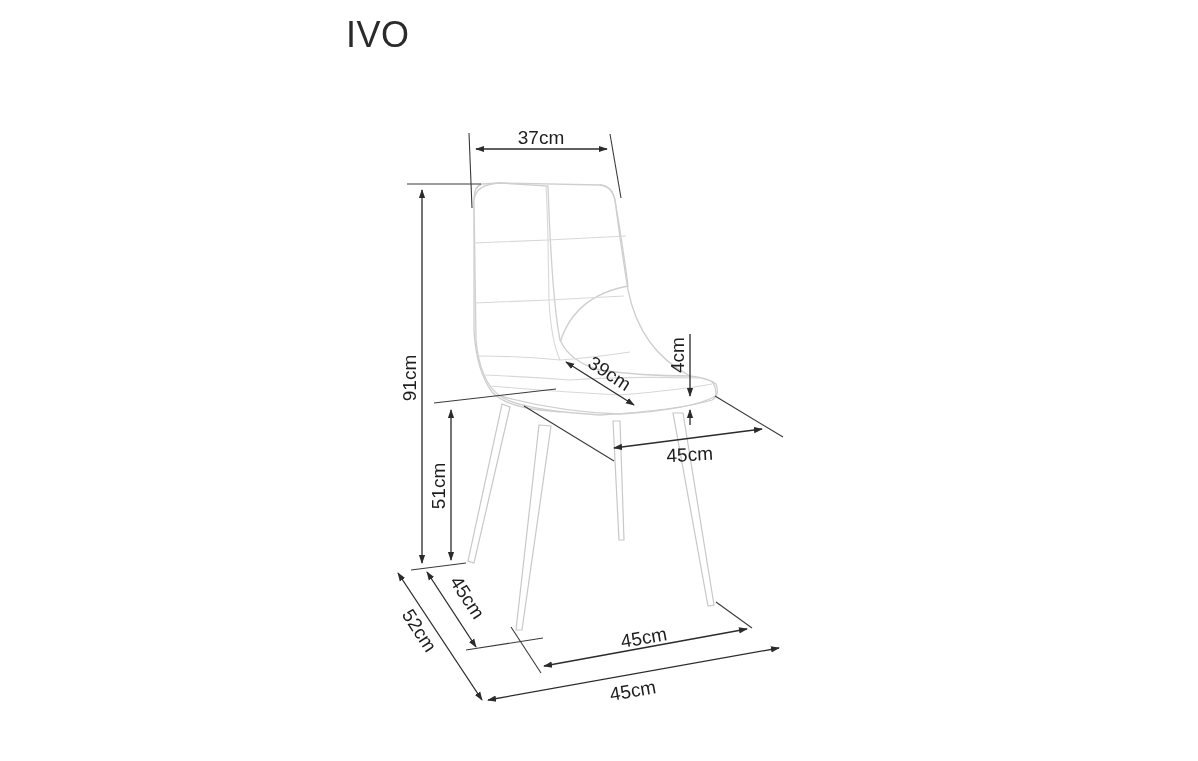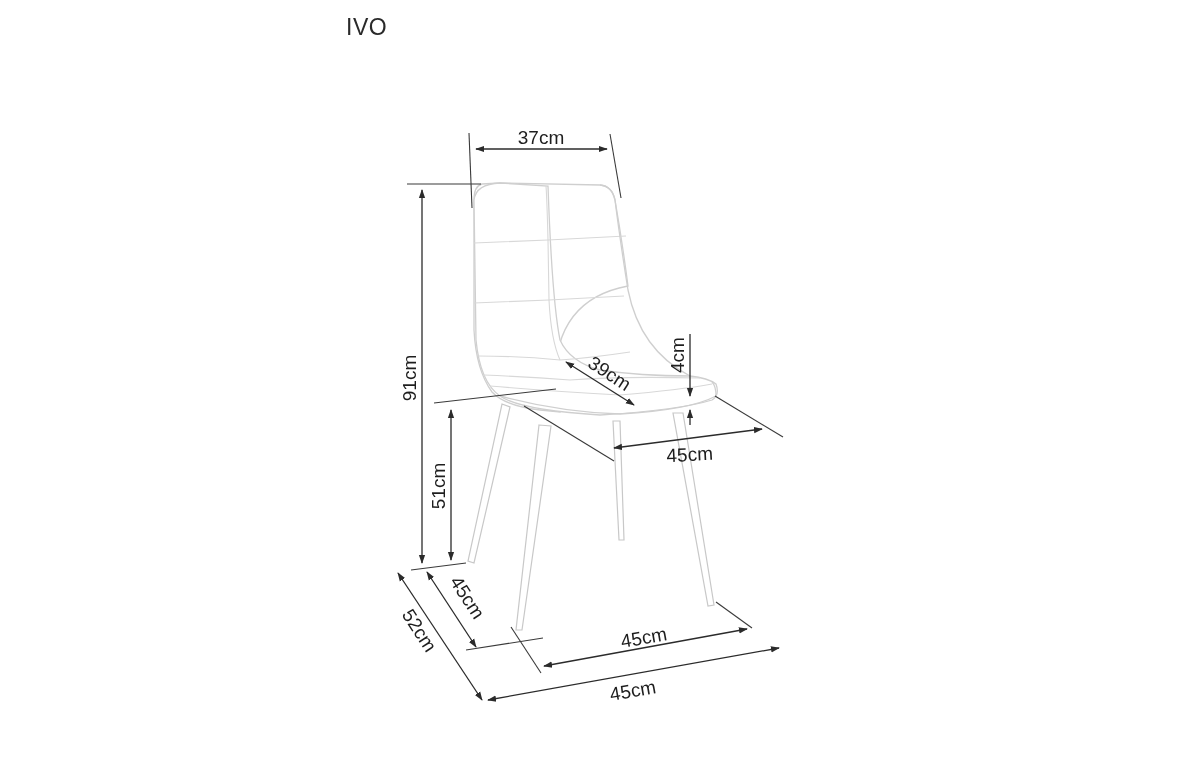--- a/index.html
+++ b/index.html
@@ -1,17 +1,17 @@
 <!DOCTYPE html>
 <html><head>
   <meta charset="utf-8">
   <style>
     html, body { margin: 0; padding: 0; background: #ffffff; }
     body { width: 1198px; height: 761px; position: relative; overflow: hidden; font-family: "Liberation Sans", sans-serif; }
-    .title { position: absolute; left: 346px; top: 14px; font-size: 23px; color: #2a2a2a; font-weight: 400; letter-spacing: 0.5px; }
+    .title { position: absolute; left: 346px; top: 14px; font-size: 36px; color: #2a2a2a; font-weight: 400; letter-spacing: 0.5px; }
     svg { position: absolute; left: 0; top: 0; }
     .dim-text { font-family: "Liberation Sans", sans-serif; font-size: 19px; fill: #1e1e1e; }
     .chair { fill: none; stroke: #cfcfcf; stroke-width: 1.3; }
     .chair-fill { fill: #ffffff; stroke: #cfcfcf; stroke-width: 1.3; }
     .seam { fill: none; stroke: #d8d8d8; stroke-width: 1.1; }
     .dim { stroke: #2b2b2b; stroke-width: 1.3; fill: none; }
     .ext { stroke: #3a3a3a; stroke-width: 1.1; fill: none; }
     .leg { fill: #ffffff; stroke: #c8c8c8; stroke-width: 1.2; }
   </style>
 </head>

